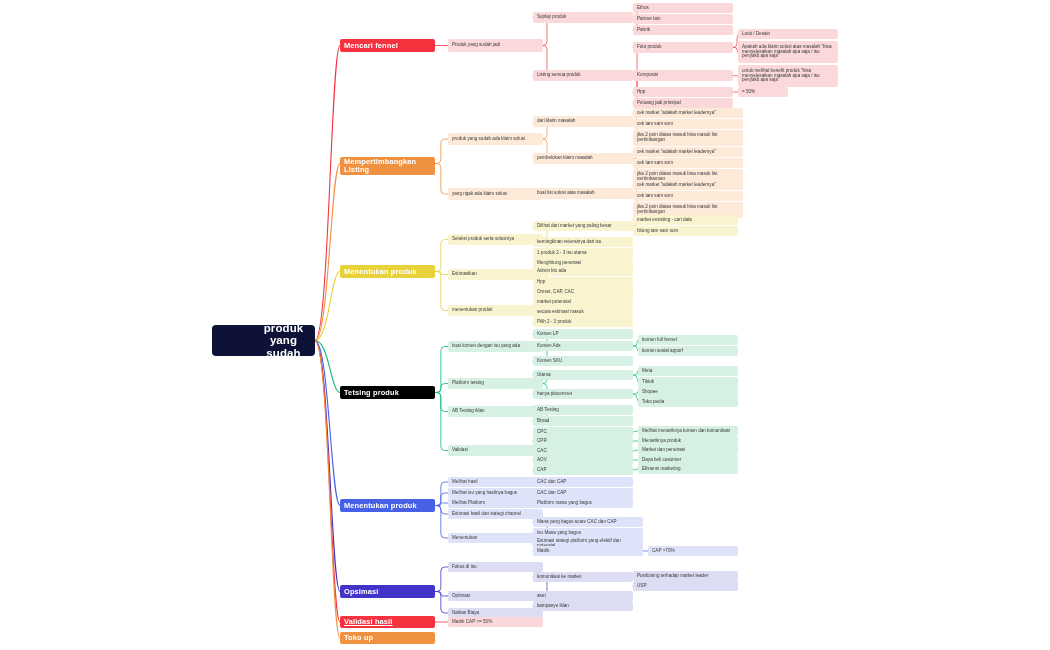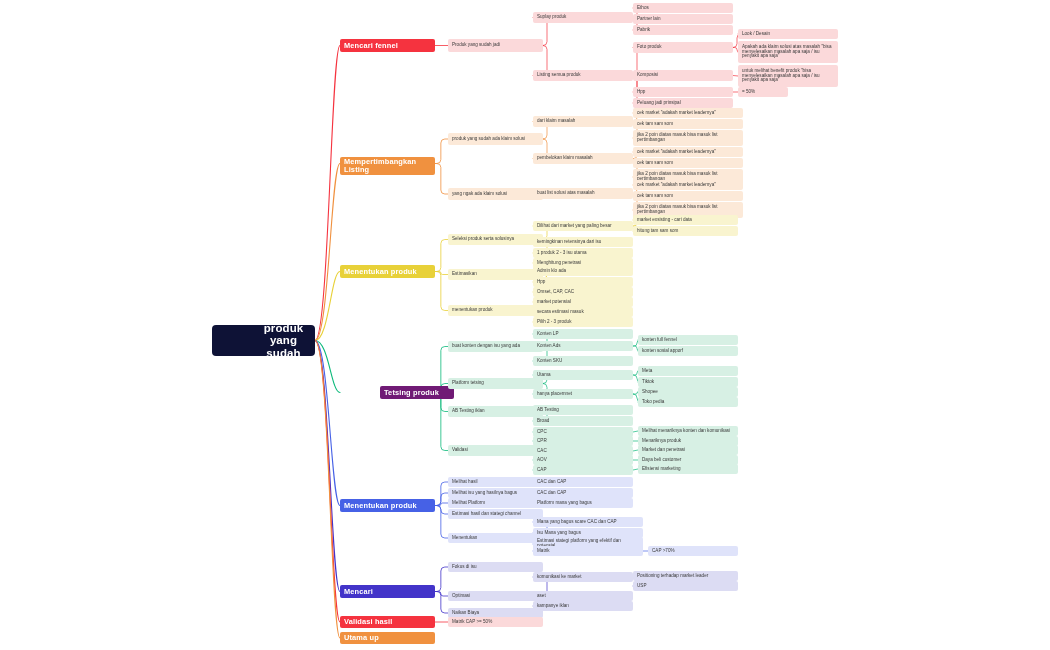--- a/index.html
+++ b/index.html
@@ -259,21 +259,21 @@
       </div>
       <div class="node l3" style="left: 533px; top: 297px; width: 100px; min-height: 10px; background: rgb(249, 244, 207);">
         <span>market potensial</span>
       </div>
       <div class="node l3" style="left: 533px; top: 307px; width: 100px; min-height: 10px; background: rgb(249, 244, 207);">
         <span>secara estimasi masuk</span>
       </div>
       <div class="node l3" style="left: 533px; top: 317px; width: 100px; min-height: 10px; background: rgb(249, 244, 207);">
         <span>Pilih 2 - 3 produk</span>
       </div>
-      <div class="node l1" style="left: 340px; top: 386px; width: 74px; min-height: 13px; background: #701a75; margin-left: 40px;">
+      <div class="node l1" style="left: 340px; top: 386px; width: 95px; min-height: 13px; background: #000000;">
         <span>Tetsing produk</span>
       </div>
       <div class="node l2" style="left: 448px; top: 341px; width: 95px; min-height: 11px; background: rgb(215, 240, 228);">
         <span>buat konten dengan isu yang ada</span>
       </div>
       <div class="node l3" style="left: 533px; top: 329px; width: 100px; min-height: 10px; background: rgb(215, 240, 228);">
         <span>Konten LP</span>
       </div>
       <div class="node l3" style="left: 533px; top: 341px; width: 100px; min-height: 10px; background: rgb(215, 240, 228);">
         <span>Konten Ads</span>
@@ -386,21 +386,21 @@
       <div class="node l3" style="left: 533px; top: 537px; width: 110px; min-height: 14px; background: rgb(223, 227, 250);">
         <span>Estimasi stategi platform yang efektif dan potensial</span>
       </div>
       <div class="node l3" style="left: 533px; top: 546px; width: 110px; min-height: 10px; background: rgb(223, 227, 250);">
         <span>Matrik</span>
       </div>
       <div class="node l4" style="left: 648px; top: 546px; width: 90px; min-height: 10px; background: rgb(223, 227, 250);">
         <span>CAP &gt;70%</span>
       </div>
       <div class="node l1" style="left: 340px; top: 585px; width: 95px; min-height: 13px; background: rgb(67, 52, 201);">
-        <span>Mencari</span>
+        <span>Opsimasi</span>
       </div>
       <div class="node l2" style="left: 448px; top: 562px; width: 95px; min-height: 10px; background: rgb(220, 220, 243);">
         <span>Fokus di isu</span>
       </div>
       <div class="node l2" style="left: 448px; top: 591px; width: 95px; min-height: 10px; background: rgb(220, 220, 243);">
         <span>Optimasi</span>
       </div>
       <div class="node l3" style="left: 533px; top: 572px; width: 100px; min-height: 10px; background: rgb(220, 220, 243);">
         <span>komunikasi ke market</span>
       </div>
@@ -412,23 +412,23 @@
       </div>
       <div class="node l3" style="left: 533px; top: 591px; width: 100px; min-height: 10px; background: rgb(220, 220, 243);">
         <span>aset</span>
       </div>
       <div class="node l3" style="left: 533px; top: 601px; width: 100px; min-height: 10px; background: rgb(220, 220, 243);">
         <span>kampanye iklan</span>
       </div>
       <div class="node l2" style="left: 448px; top: 608px; width: 95px; min-height: 10px; background: rgb(220, 220, 243);">
         <span>Naikan Biaya</span>
       </div>
-      <div class="node l1" style="left: 340px; top: 616px; width: 95px; min-height: 12px; background: rgb(245, 51, 63);">
+      <div class="node l1" style="left: 340px; top: 616px; width: 95px; min-height: 12px; background: rgb(245, 51, 63); text-decoration: underline;">
         <span>Validasi hasil</span>
       </div>
       <div class="node l2" style="left: 448px; top: 617px; width: 95px; min-height: 10px; background: rgb(251, 217, 218);">
         <span>Matrik CAP &gt;= 50%</span>
       </div>
       <div class="node l1" style="left: 340px; top: 632px; width: 95px; min-height: 12px; background: rgb(240, 145, 63);">
-        <span>Utama up</span>
+        <span>Toko up</span>
       </div>
     </div>
 </div>
 
 </body></html>

